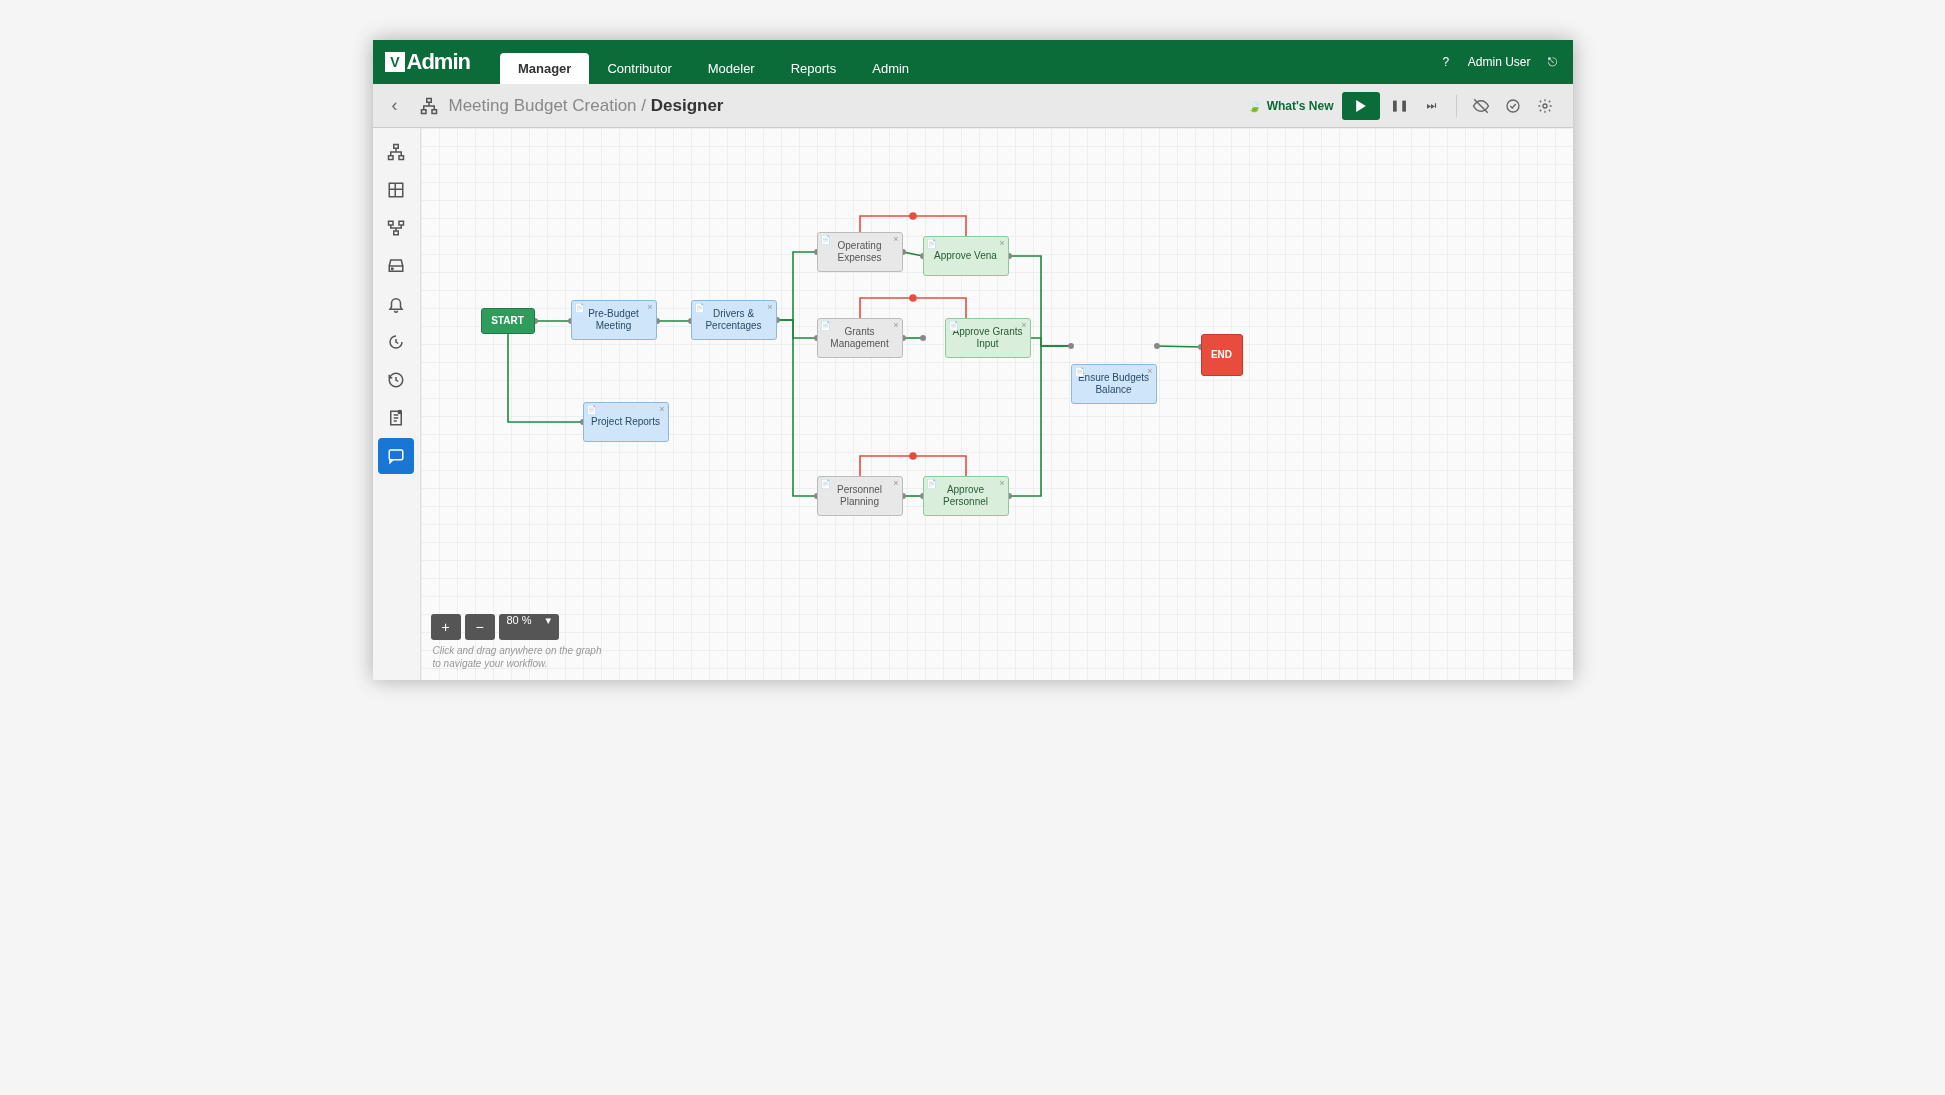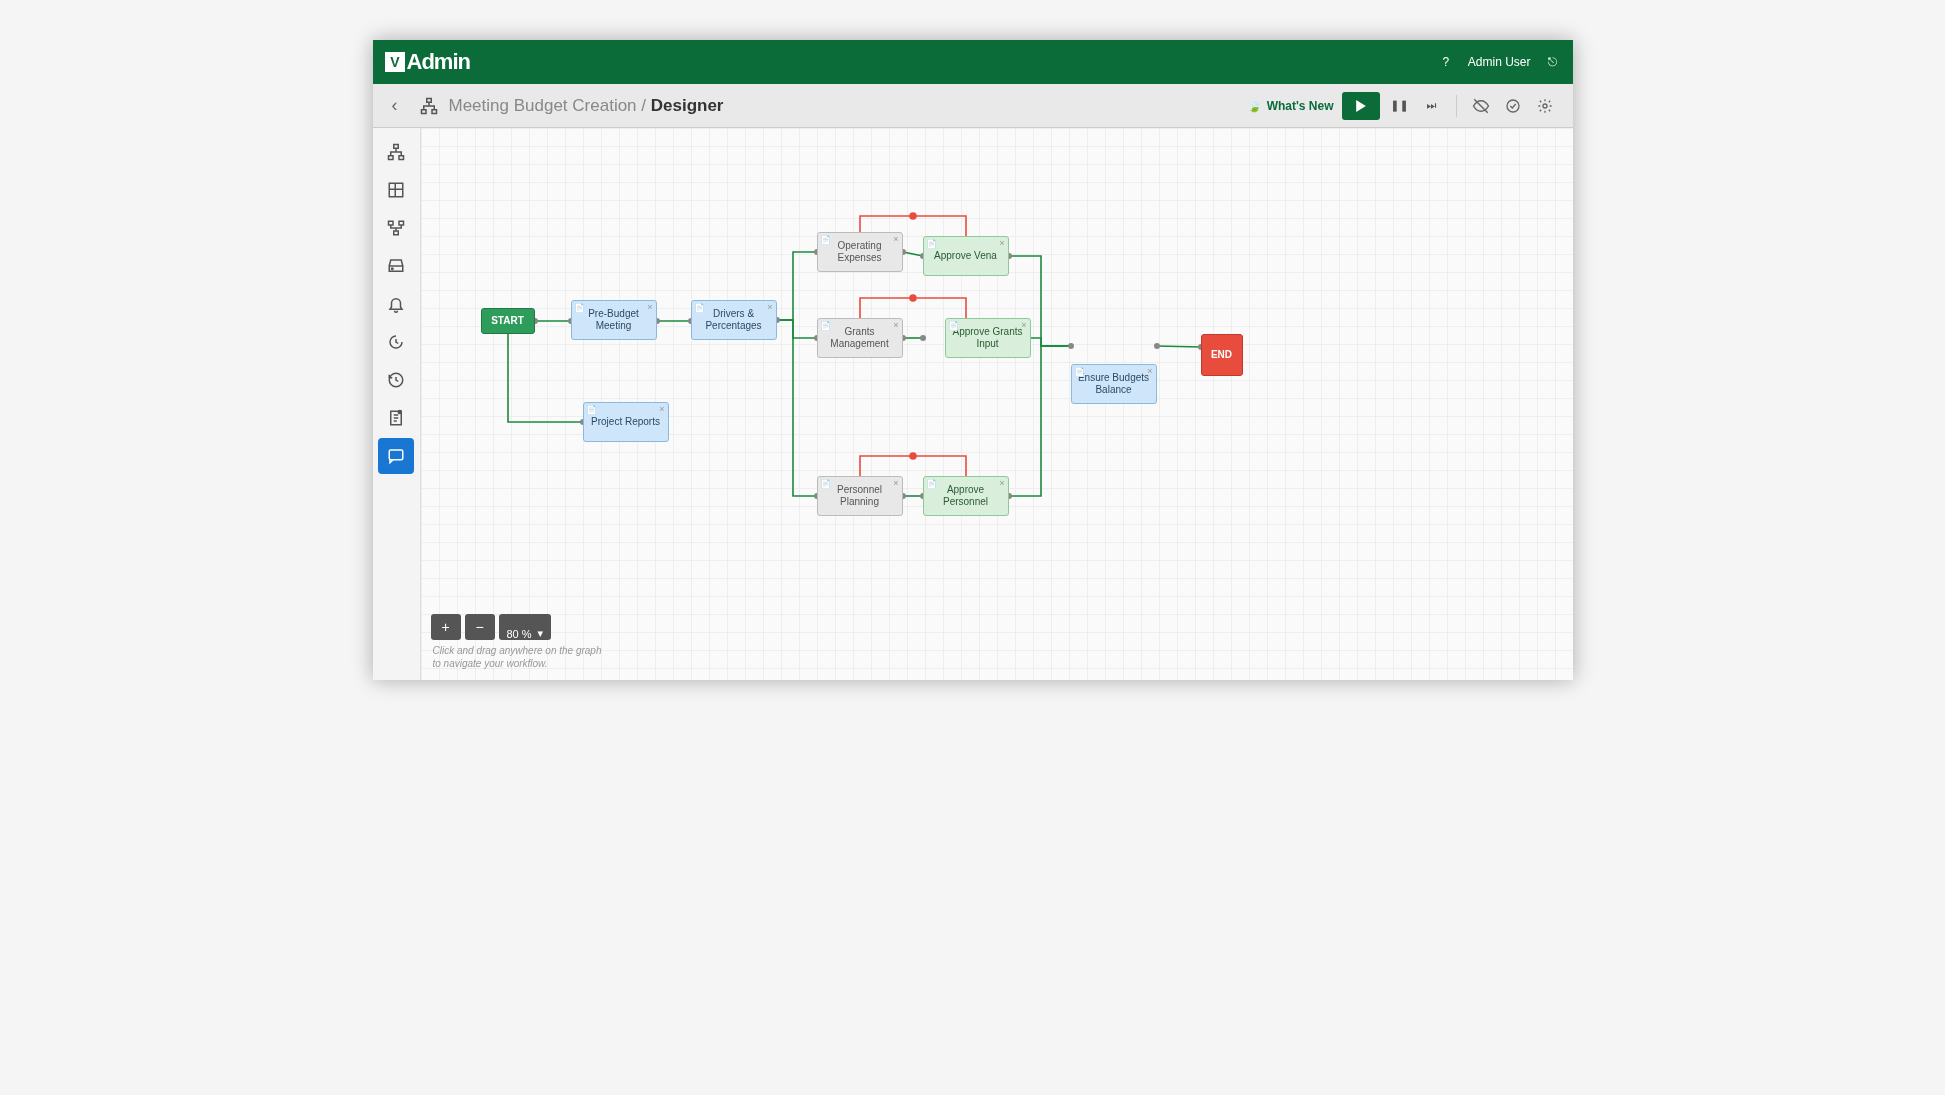--- a/index.html
+++ b/index.html
@@ -44,32 +44,39 @@
   .node-end { background: #e74c3c; border-color: #c0392b; color: #fff; font-weight: bold; font-size: 10px; width: 42px; height: 42px; }
   .node-blue { background: #cfe6fa; border-color: #8bb8dd; color: #2a4a66; width: 86px; height: 40px; }
   .node-gray { background: #e8e8e8; border-color: #bbb; color: #555; width: 86px; height: 40px; }
   .node-green { background: #d9efdc; border-color: #8ec99a; color: #2a5a33; width: 86px; height: 40px; }
 
   svg.connectors { position: absolute; inset: 0; width: 100%; height: 100%; pointer-events: none; }
 
   
   .zoom-controls { position: absolute; left: 10px; bottom: 40px; display: flex; gap: 4px; }
   .zoom-btn { background: #555; color: #fff; width: 30px; height: 26px; display: flex; align-items: center; justify-content: center; border-radius: 3px; cursor: pointer; font-size: 14px; }
-  .zoom-display { background: #555; color: #fff; height: 26px; padding: 0 8px; display: flex; align-items: flex-end; gap: 6px; border-radius: 3px; font-size: 11px; cursor:pointer; }
+  .zoom-display { background: #555; color: #fff; height: 26px; padding: 0 8px; display: flex; align-items: flex-start; gap: 14px; border-radius: 3px; font-size: 11px; cursor:pointer; }
   .hint { position: absolute; left: 12px; bottom: 10px; font-size: 10px; color: #999; font-style: italic; max-width: 180px; line-height: 1.3; }
 </style>
 </head>
 <body>
 
 <div class="app">
 
   <div class="header">
     <div class="logo">
       <span class="logo-mark">V</span>
       <span>Admin</span>
+    </div>
+    <div class="tabs">
+      <div class="tab active">Manager</div>
+      <div class="tab">Contributor</div>
+      <div class="tab">Modeler</div>
+      <div class="tab">Reports</div>
+      <div class="tab">Admin</div>
     </div>
     <div class="header-right">
       <span class="header-icon">?</span>
       <span>Admin User</span>
       <span class="header-icon">⎋</span>
     </div>
   </div>
 
   <div class="breadcrumb-bar">
     <div class="back-btn">‹</div>

